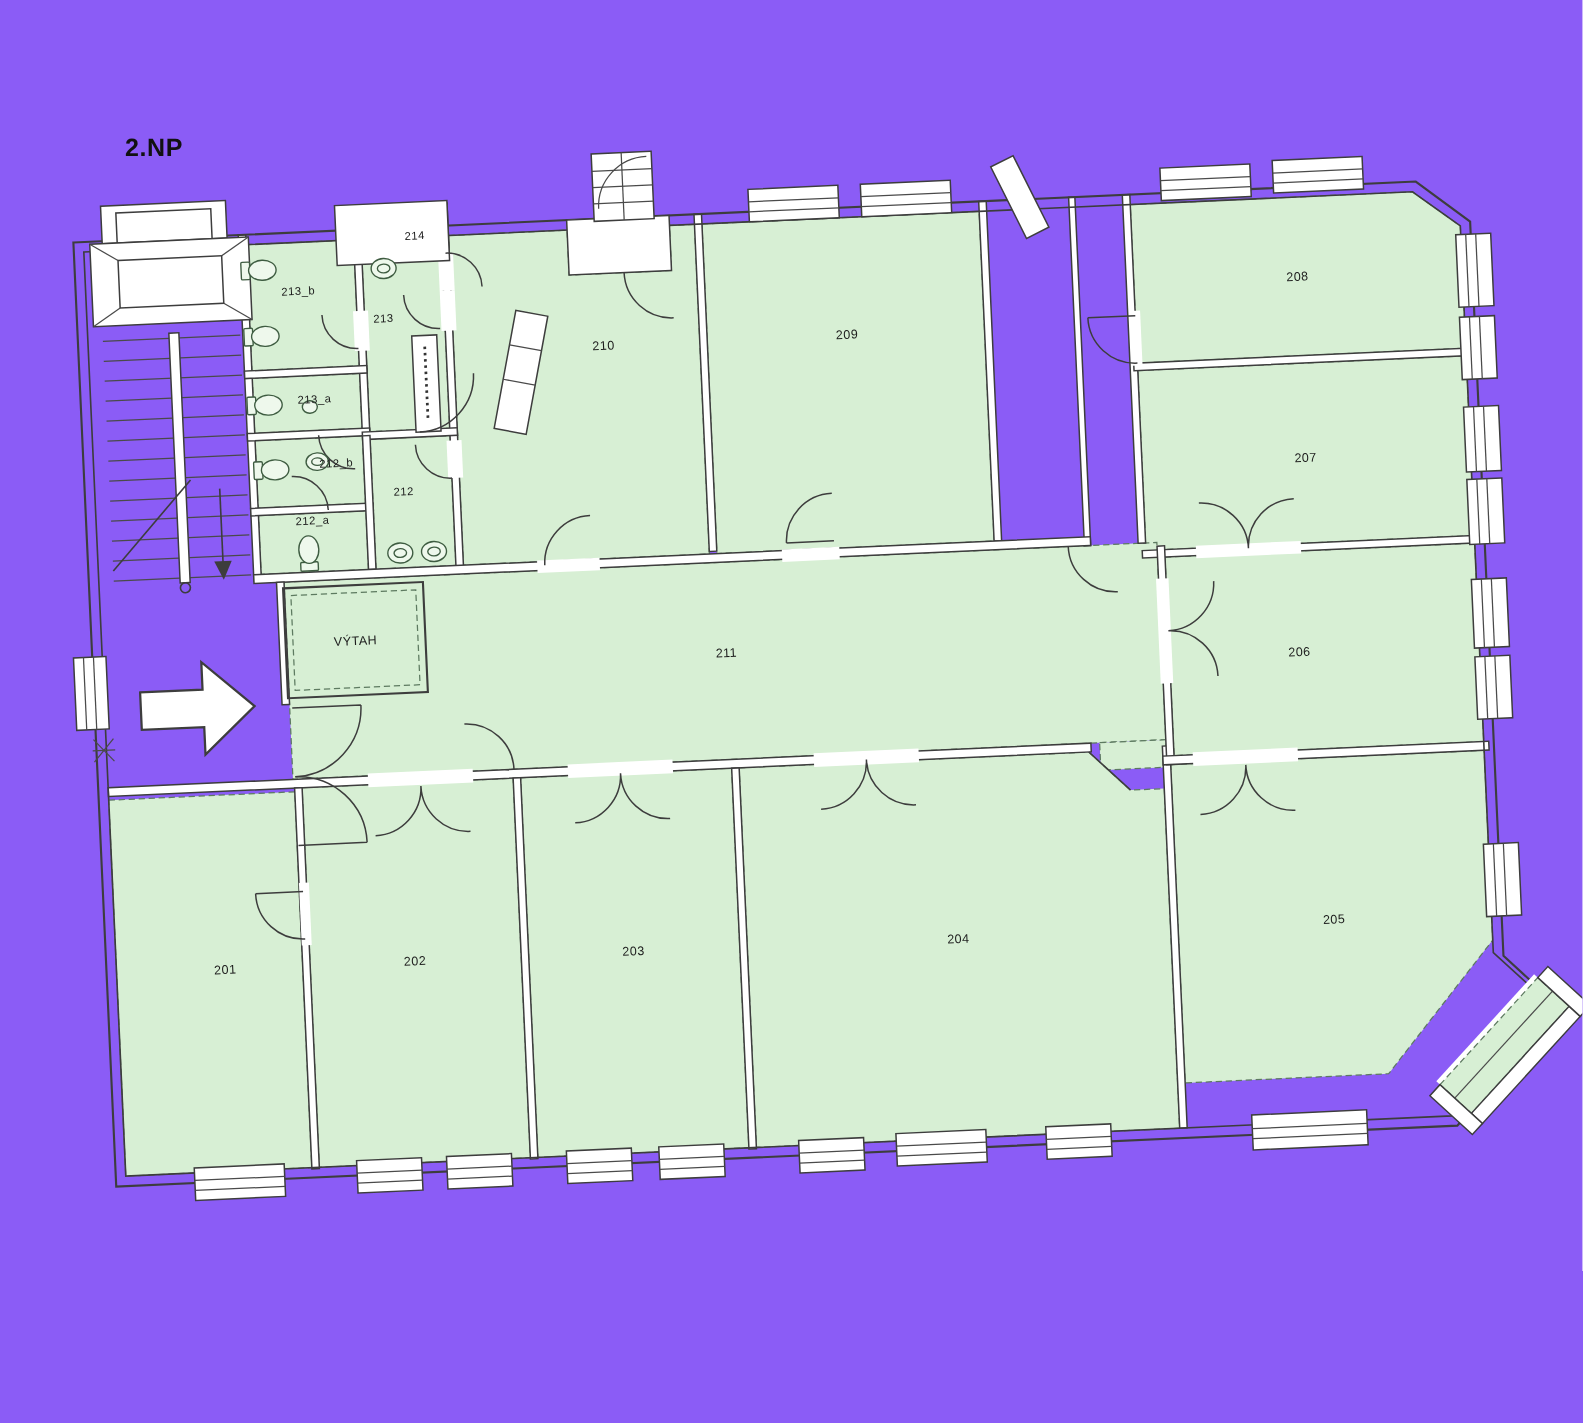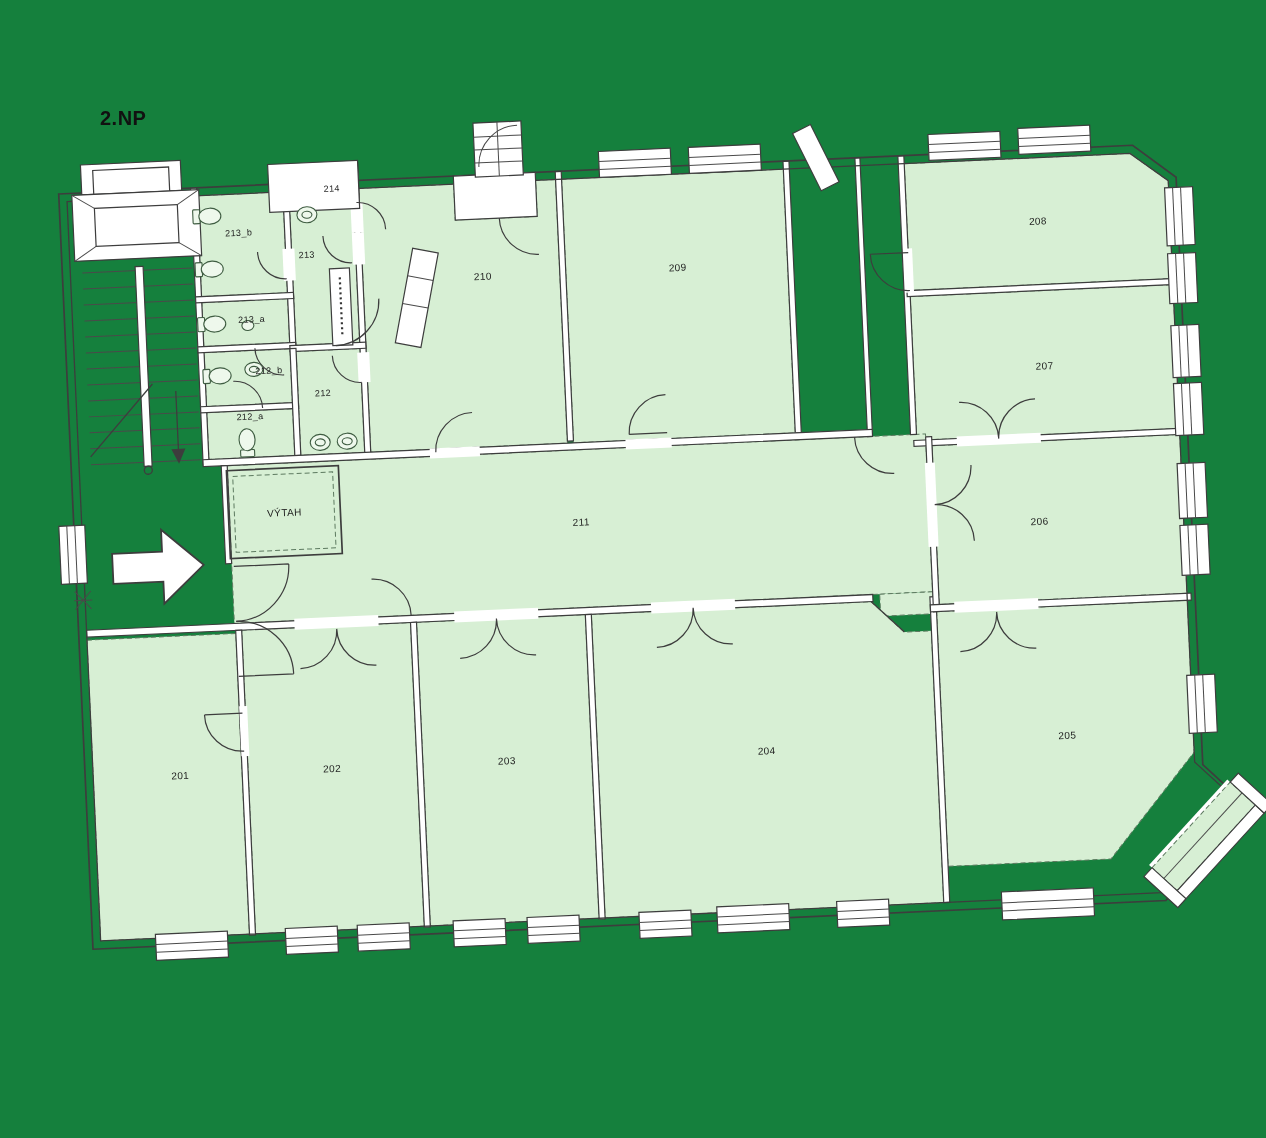--- a/index.html
+++ b/index.html
@@ -1,16 +1,16 @@
 <!DOCTYPE html>
 <html><head>
 <meta charset="utf-8">
 <style>
   html,body{margin:0;padding:0;background:#ffffff;}
-  .stage{position:relative;width:1266px;height:1138px;background:#15803d;overflow:hidden;}
+  .stage{position:relative;width:1266px;height:1138px;background:#8b5cf6;overflow:hidden;}
   svg{display:block;}
   .ln{stroke:#3d3d3d;stroke-width:1.3;fill:none;}
   .thin{stroke:#4a4a4a;stroke-width:1;fill:none;}
   .thick{stroke-width:1.7;}
   .wall{fill:#ffffff;stroke:#3d3d3d;stroke-width:1.2;}
   .white-box{fill:#ffffff;stroke:#3d3d3d;stroke-width:1.2;}
   .gap{fill:#ffffff;stroke:none;}
   .room{stroke:#5d7a60;stroke-width:1;stroke-dasharray:5 3;}
   .door{stroke:#3d3d3d;stroke-width:1.2;fill:none;}
   .fixture{fill:#eef8ec;stroke:#3e5c41;stroke-width:1.1;}

